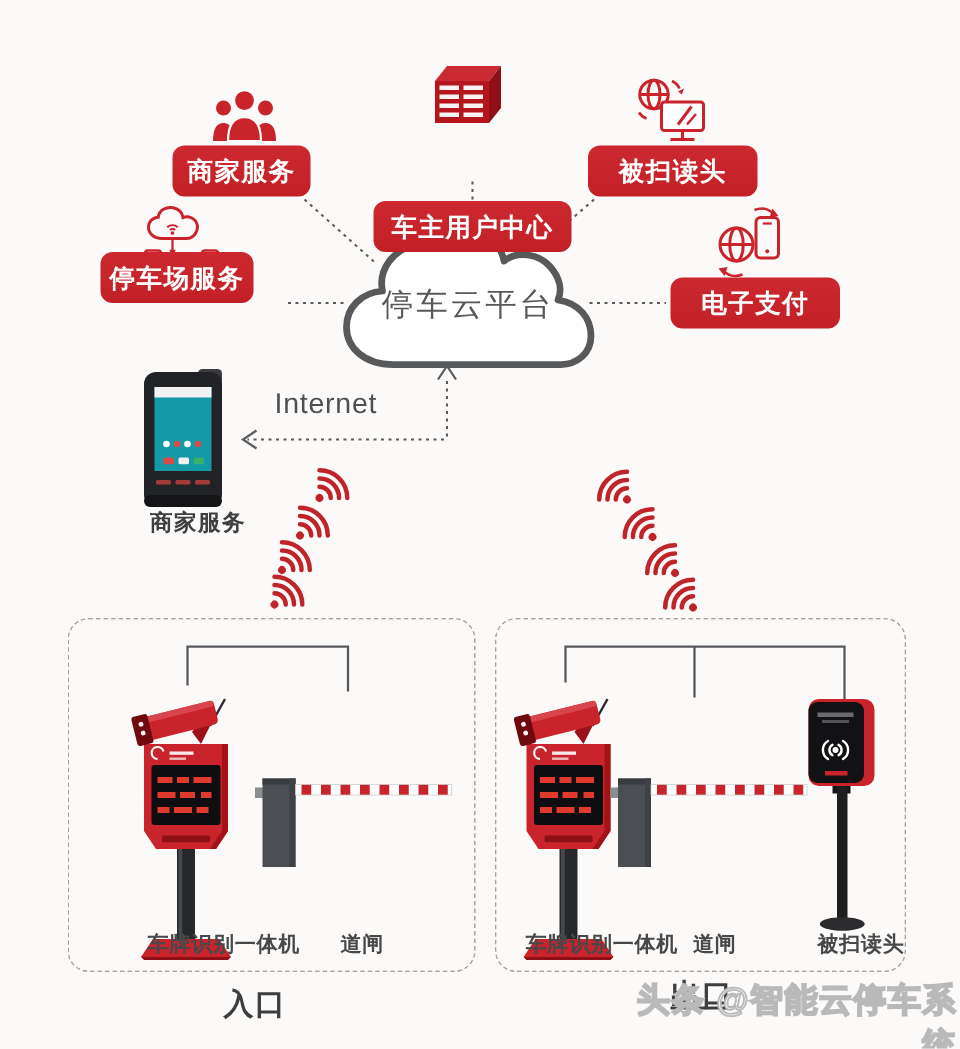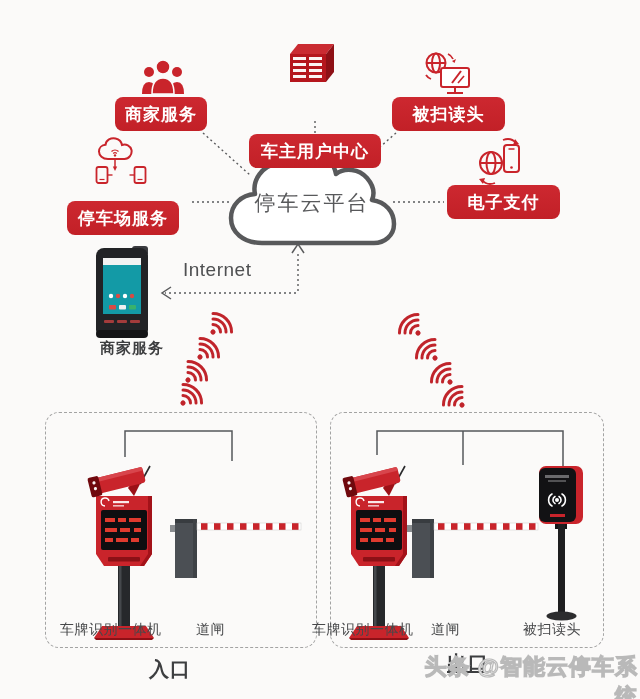--- a/index.html
+++ b/index.html
@@ -19,22 +19,22 @@
   
   .cloud-label{
     position:absolute;left:237px;top:189px;width:150px;text-align:center;
     color:#58595b;font-size:21px;font-weight:500;letter-spacing:2px;
   }
   .internet-label{
     position:absolute;left:183px;top:259px;width:120px;
     color:#4f5052;font-size:19px;letter-spacing:0.5px;
   }
   .dev-label{
-    position:absolute;color:#47484a;font-size:14px;font-weight:normal;
-    text-align:left;letter-spacing:0.5px;
+    position:absolute;color:#47484a;font-size:14px;font-weight:bold;
+    text-align:right;letter-spacing:0.5px;
   }
   .zone-label{
     position:absolute;color:#3d3e40;font-size:20px;font-weight:600;
     text-align:center;letter-spacing:1px;
   }
   .terminal-label{
     position:absolute;left:88px;top:339px;width:88px;text-align:center;
     color:#3e3f41;font-size:15px;font-weight:bold;letter-spacing:1px;
   }
   .watermark{
@@ -270,21 +270,21 @@
   <polygon points="39,3 43,8 37,9" fill="#c9242b"></polygon>
   <polygon points="7,48 3,43 9,42" fill="#c9242b"></polygon>
   <rect x="28" y="9" width="15" height="27" rx="3" fill="#fbfaf9" stroke="#c9242b" stroke-width="2"></rect>
   <line x1="32.5" y1="13" x2="38.5" y2="13" stroke="#c9242b" stroke-width="1.5"></line>
   <circle cx="35.5" cy="31.5" r="1.3" fill="#c9242b"></circle>
 </svg>
 
 <div class="pill" style="left:115px;top:97px;width:92px;">商家服务</div>
 <div class="pill" style="left:249px;top:86px;width:132px;margin-top:48px;">车主用户中心</div>
 <div class="pill" style="left:392px;top:97px;width:113px;">被扫读头</div>
-<div class="pill" style="left:67px;top:201px;width:112px;">停车场服务</div>
+<div class="pill" style="left:67px;top:168px;width:102px;">停车场服务</div>
 <div class="pill" style="left:447px;top:185px;width:113px;">电子支付</div>
 
 <div class="cloud-label">停车云平台</div>
 <div class="internet-label">Internet</div>
 <div class="terminal-label">商家服务</div>
 
 <div class="dev-label" style="left:60px;top:621px;width:140px;">车牌识别一体机</div>
 <div class="dev-label" style="left:196px;top:621px;width:60px;">道闸</div>
 <div class="zone-label" style="left:140px;top:656px;width:60px;">入口</div>
 

